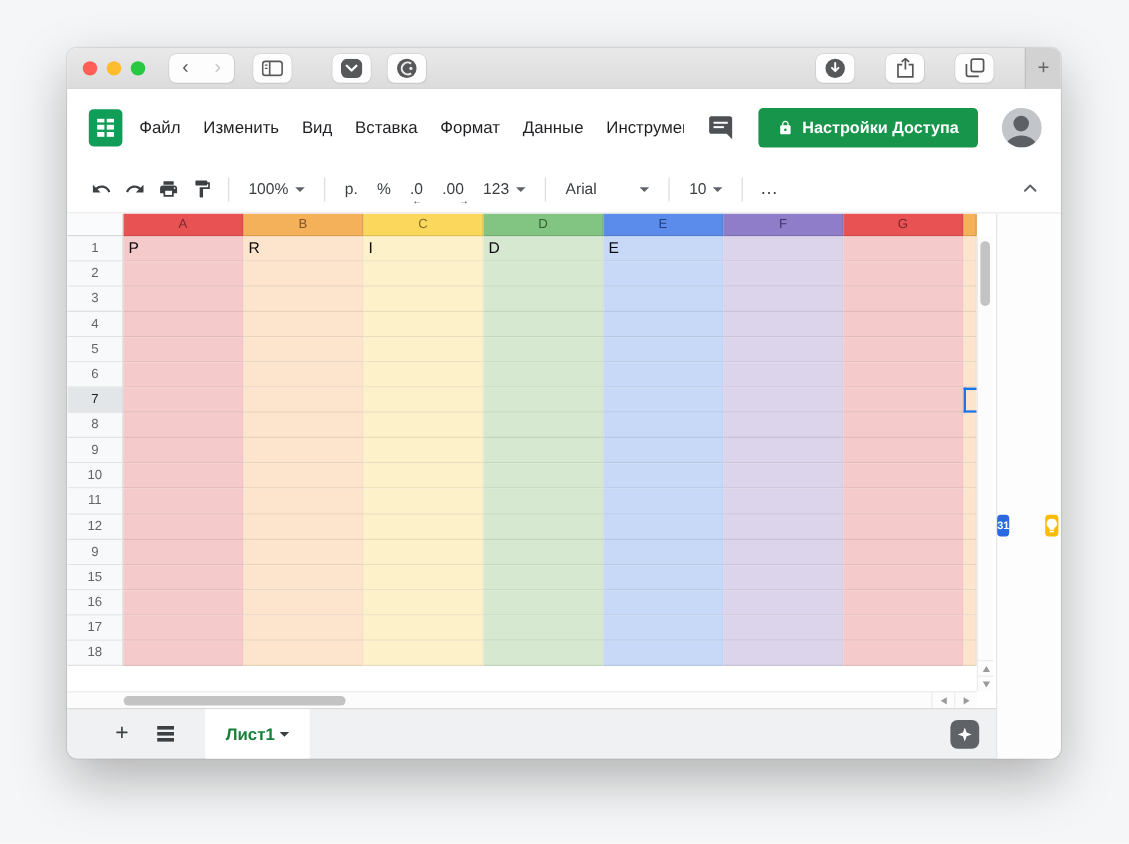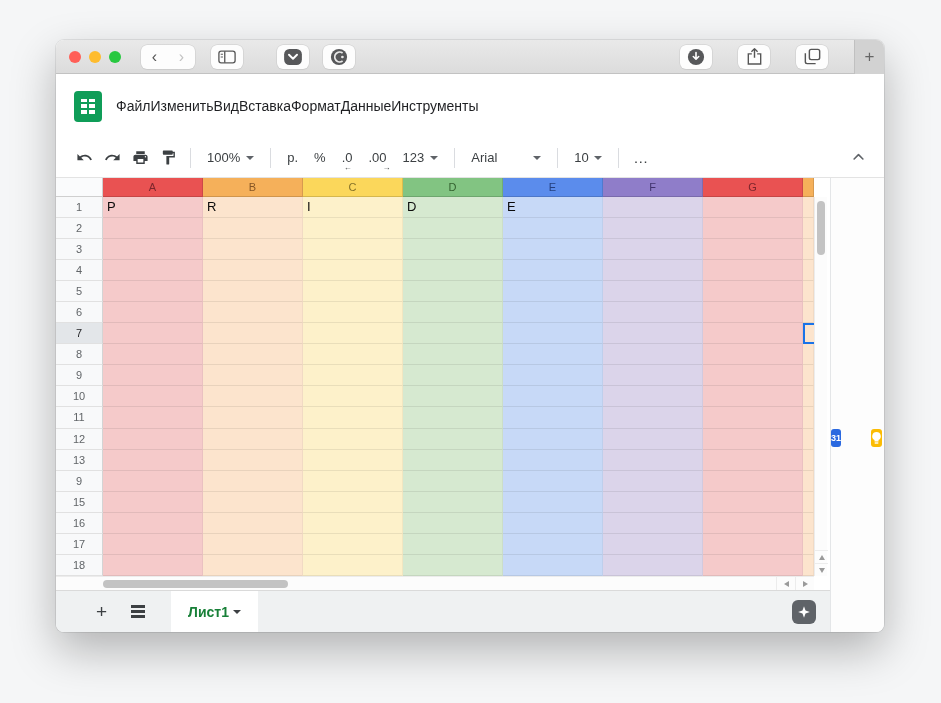--- a/index.html
+++ b/index.html
@@ -34,21 +34,21 @@
 
   
   .sheader { height:64px; background:#fff; display:flex; align-items:center; padding:0 16px 0 18px; }
   .logo { width:28px; height:31px; background:#0f9d58; border-radius:4px; position:relative; flex:none; }
   .logo .lgrid { position:absolute; left:7px; top:8px; width:14px; height:15px;
     display:grid; grid-template-columns:1fr 1fr; grid-template-rows:1fr 1fr 1fr; gap:2px; }
   .logo .lgrid i { background:#fff; }
   .titles { flex:1; min-width:0; margin-left:14px; display:flex; flex-direction:column; gap:3px; overflow:hidden; }
   .titlerow { display:flex; align-items:center; gap:10px; }
   .doctitle { font-size:17px; color:#84878a; white-space:nowrap; }
-  .menurow { display:flex; white-space:nowrap; overflow:hidden; }
+  .menurow { display:flex; gap:19px; white-space:nowrap; overflow:hidden; }
   .menuitem { font-size:14px; color:#1f2023; }
   .hright { display:flex; align-items:center; gap:20px; margin-left:12px; flex:none; background:#fff; padding-left:8px; }
   .sharebtn { display:flex; align-items:center; gap:8px; background:#17954a; color:#fff;
     border:none; border-radius:4px; padding:9px 16px; font-size:13.5px; font-weight:bold;
     font-family:"Liberation Sans", sans-serif; }
   .avatar { width:33px; height:33px; border-radius:50%; overflow:hidden; background:#c9cdd1; flex:none; }
 
   
   .toolbar { height:40px; background:#fff; border-bottom:1px solid #e3e3e3; display:flex;
     align-items:center; padding:0 14px; color:#3c4043; font-size:13px; }
@@ -193,20 +193,40 @@
       <div class="menurow">
         <span class="menuitem">Файл</span>
         <span class="menuitem">Изменить</span>
         <span class="menuitem">Вид</span>
         <span class="menuitem">Вставка</span>
         <span class="menuitem">Формат</span>
         <span class="menuitem">Данные</span>
         <span class="menuitem">Инструменты</span>
       </div>
     </div>
+    <div class="hright">
+      <svg width="22" height="21" viewBox="0 0 24 23">
+        <path d="M22 3c0-1.1-.9-2-2-2H3C1.9 1 1 1.9 1 3v12c0 1.1.9 2 2 2h14l5 5V3z" fill="#4d5155"></path>
+        <rect x="5" y="6" width="13" height="1.8" fill="#fff"></rect>
+        <rect x="5" y="10" width="9.5" height="1.8" fill="#fff"></rect>
+      </svg>
+      <button class="sharebtn">
+        <svg width="13" height="13" viewBox="0 0 24 24">
+          <path d="M18 8h-1V6c0-2.76-2.24-5-5-5S7 3.24 7 6v2H6c-1.1 0-2 .9-2 2v10c0 1.1.9 2 2 2h12c1.1 0 2-.9 2-2V10c0-1.1-.9-2-2-2zm-6 9c-1.1 0-2-.9-2-2s.9-2 2-2 2 .9 2 2-.9 2-2 2zm3.1-9H8.9V6c0-1.71 1.39-3.1 3.1-3.1 1.71 0 3.1 1.39 3.1 3.1v2z" fill="#fff"></path>
+        </svg>
+        <span>Настройки Доступа</span>
+      </button>
+      <div class="avatar">
+        <svg width="33" height="33" viewBox="0 0 33 33">
+          <rect width="33" height="33" fill="#c2c6ca"></rect>
+          <circle cx="16" cy="13" r="6.5" fill="#5d6166"></circle>
+          <path d="M3 33 a13 10 0 0 1 26 0 Z" fill="#5d6166"></path>
+        </svg>
+      </div>
+    </div>
   </div>
 
   <div class="toolbar">
     <div class="ticon">
       <svg width="17" height="17" viewBox="0 0 24 24">
         <path d="M12.5 8c-2.65 0-5.05.99-6.9 2.6L2 7v9h9l-3.62-3.62c1.39-1.16 3.16-1.88 5.12-1.88 3.54 0 6.55 2.31 7.6 5.5l2.37-.78C21.08 11.03 17.15 8 12.5 8z" fill="#3c4043"></path>
       </svg>
     </div>
     <div class="ticon">
       <svg width="17" height="17" viewBox="0 0 24 24">
@@ -397,31 +417,20 @@
               <div class="cell" style="width: 100px; background: rgb(252, 228, 205);"></div>
               <div class="cell" style="width: 100px; background: rgb(253, 241, 202);"></div>
               <div class="cell" style="width: 100px; background: rgb(214, 233, 208);"></div>
               <div class="cell" style="width: 100px; background: rgb(199, 217, 247);"></div>
               <div class="cell" style="width: 100px; background: rgb(219, 212, 234);"></div>
               <div class="cell" style="width: 100px; background: rgb(245, 202, 202);"></div>
               <div class="cell" style="width: 11px; background: rgb(252, 228, 205);"></div>
             </div>
             <div class="gridrow">
               <div class="rowh">12</div>
-              <div class="cell" style="width: 100px; background: rgb(245, 202, 202);"></div>
-              <div class="cell" style="width: 100px; background: rgb(252, 228, 205);"></div>
-              <div class="cell" style="width: 100px; background: rgb(253, 241, 202);"></div>
-              <div class="cell" style="width: 100px; background: rgb(214, 233, 208);"></div>
-              <div class="cell" style="width: 100px; background: rgb(199, 217, 247);"></div>
-              <div class="cell" style="width: 100px; background: rgb(219, 212, 234);"></div>
-              <div class="cell" style="width: 100px; background: rgb(245, 202, 202);"></div>
-              <div class="cell" style="width: 11px; background: rgb(252, 228, 205);"></div>
-            </div>
-            <div class="gridrow">
-              <div class="rowh">13</div>
               <div class="cell" style="width: 100px; background: rgb(245, 202, 202);"></div>
               <div class="cell" style="width: 100px; background: rgb(252, 228, 205);"></div>
               <div class="cell" style="width: 100px; background: rgb(253, 241, 202);"></div>
               <div class="cell" style="width: 100px; background: rgb(214, 233, 208);"></div>
               <div class="cell" style="width: 100px; background: rgb(199, 217, 247);"></div>
               <div class="cell" style="width: 100px; background: rgb(219, 212, 234);"></div>
               <div class="cell" style="width: 100px; background: rgb(245, 202, 202);"></div>
               <div class="cell" style="width: 11px; background: rgb(252, 228, 205);"></div>
             </div>
             <div class="gridrow">

